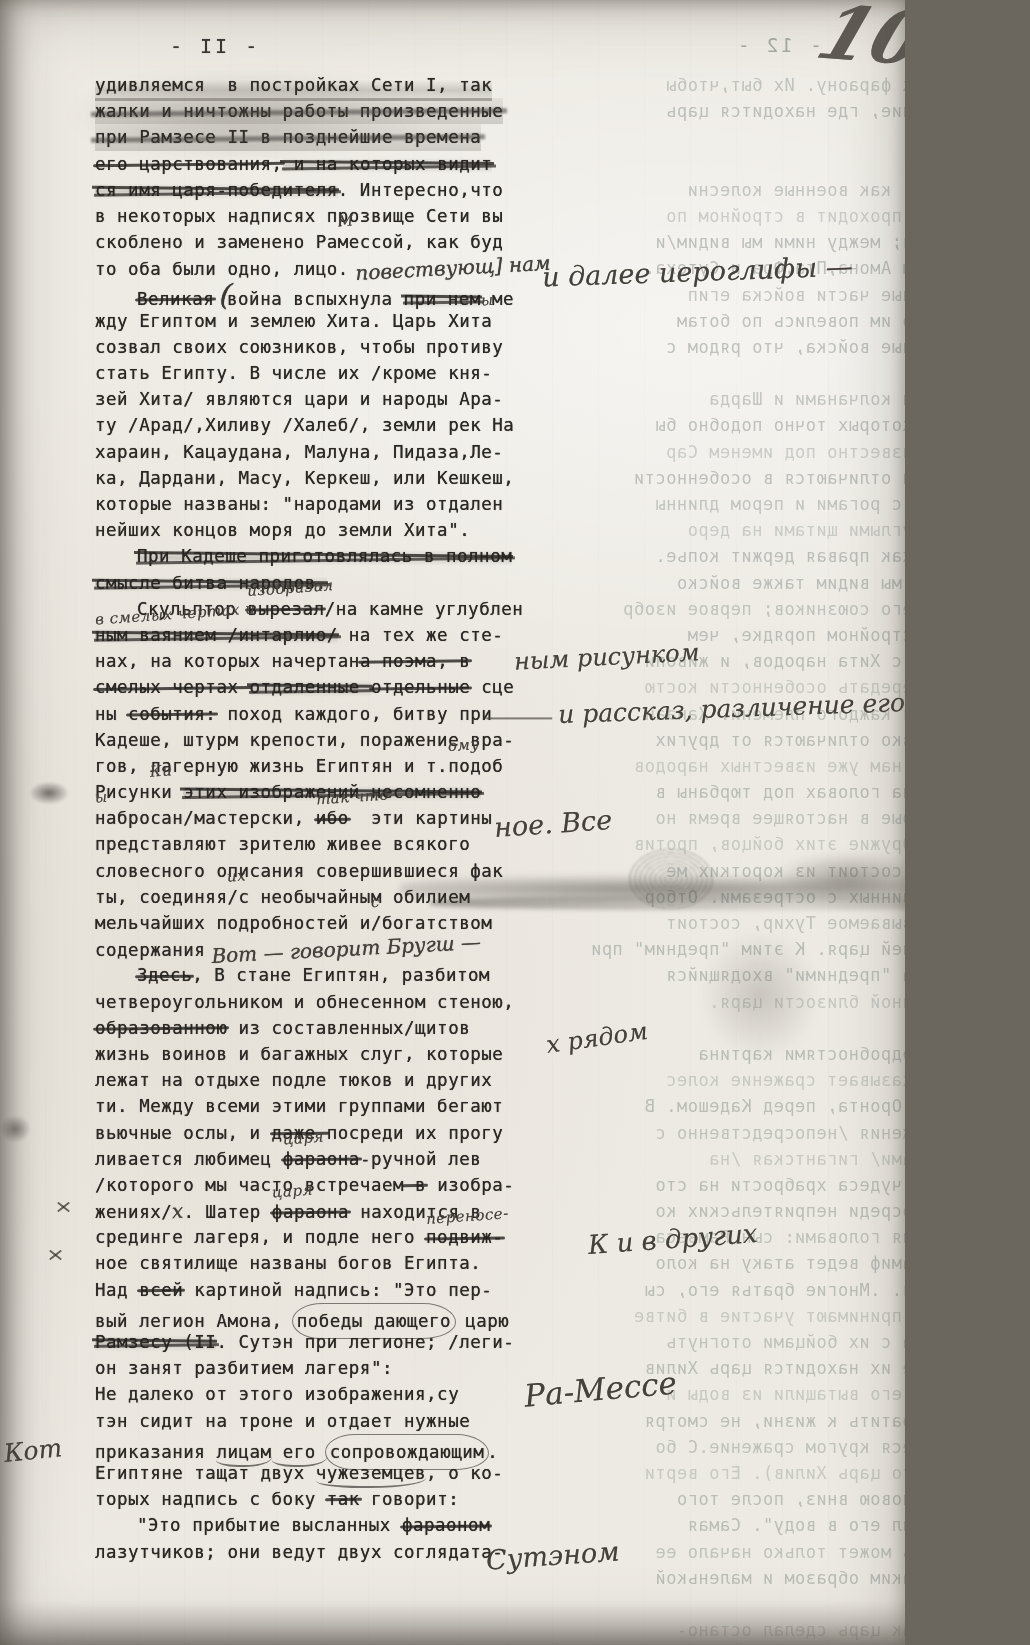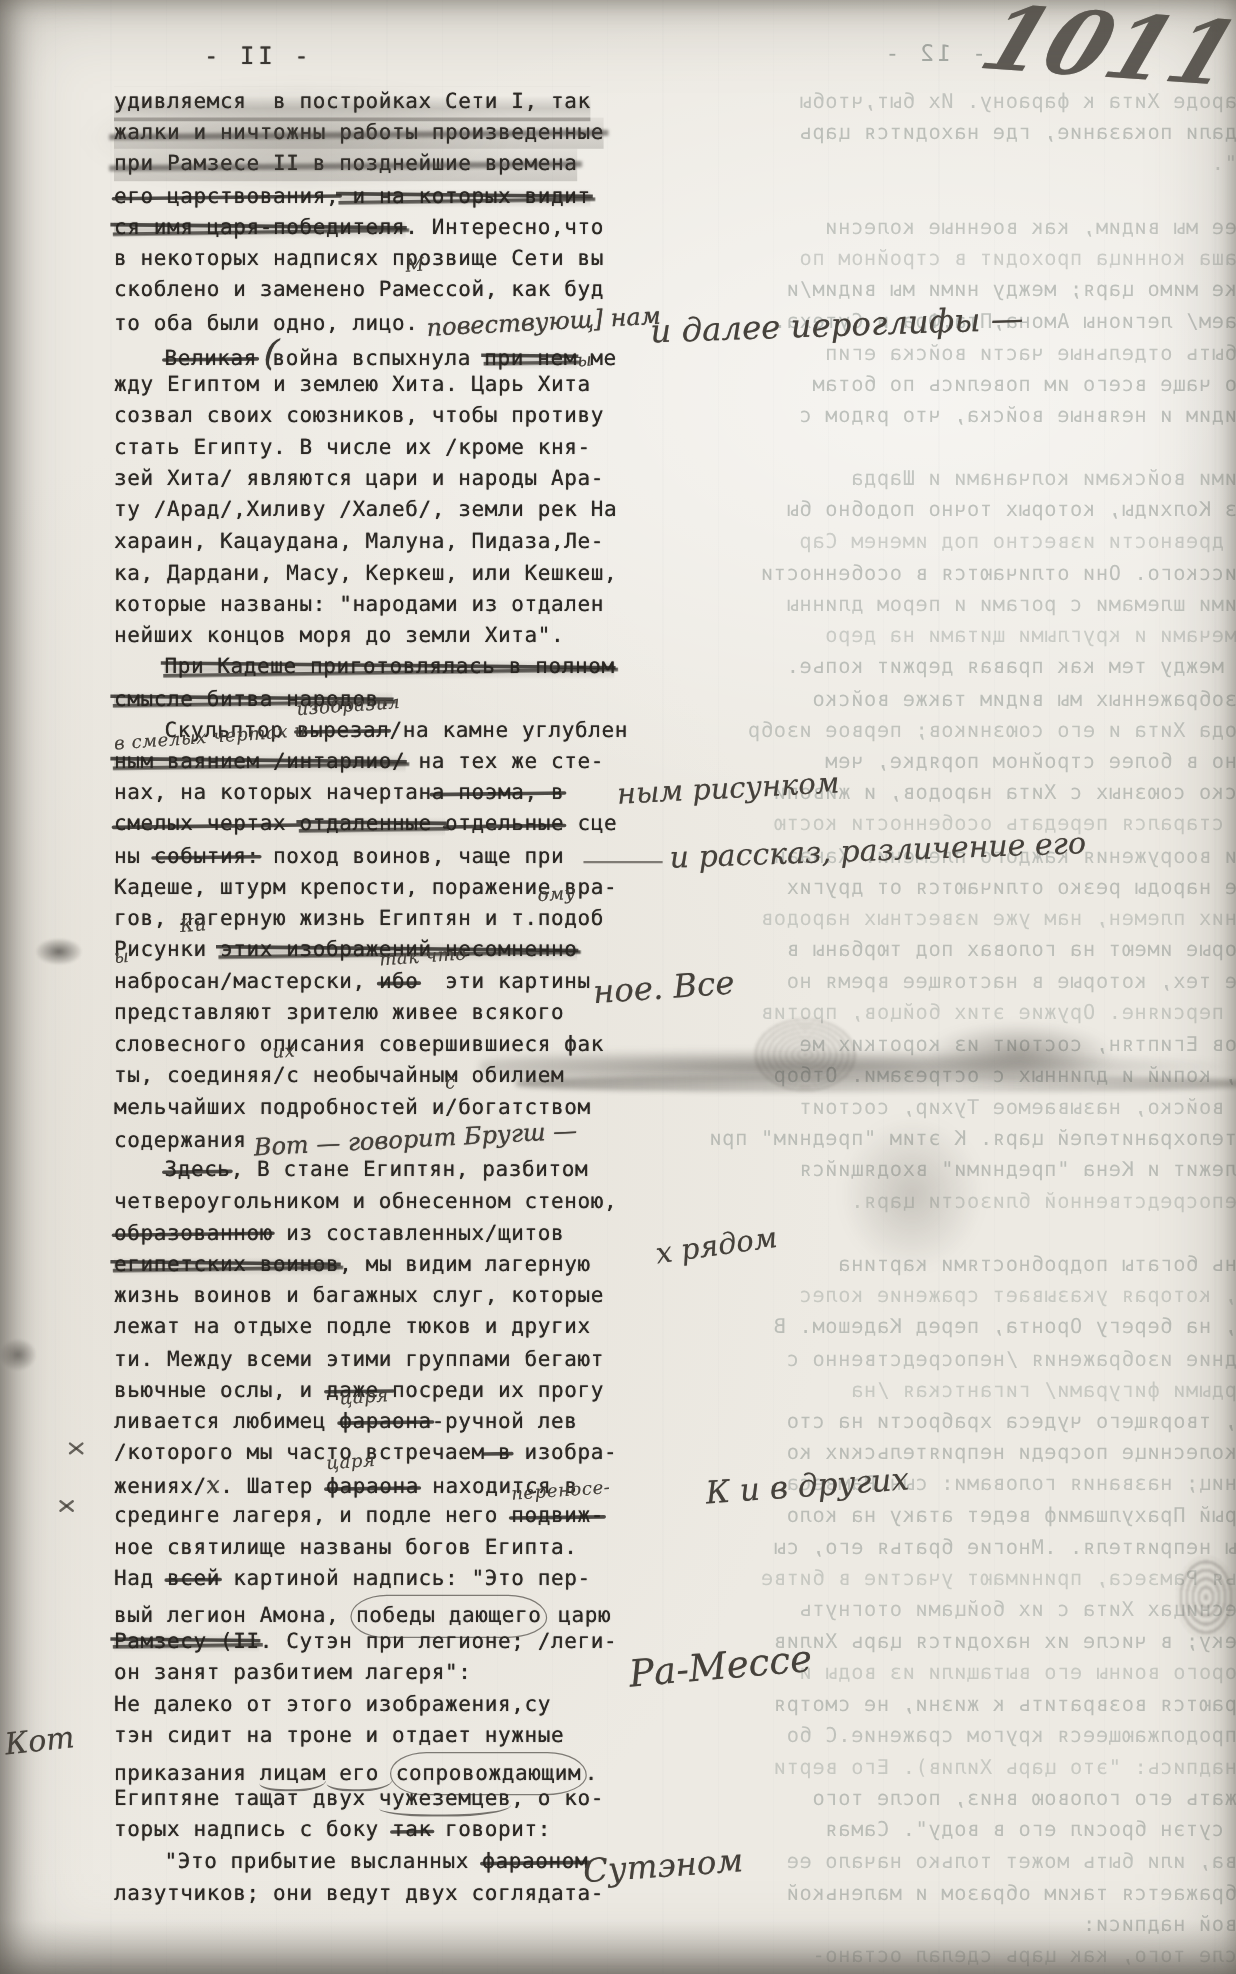--- a/index.html
+++ b/index.html
@@ -1,18 +1,18 @@
 <!DOCTYPE html>
 <html><head>
 <meta charset="utf-8">
 <title>Scanned typescript page</title>
 <style>
   html,body{margin:0;padding:0;background:#6b675f;}
   .paper{
-    position:relative;width:1030px;height:1645px;overflow:hidden;
+    position:relative;width:905px;height:1645px;overflow:hidden;
     background:
       radial-gradient(ellipse 900px 500px at 75% 20%, rgba(255,255,255,.5), rgba(255,255,255,0) 70%),
       radial-gradient(ellipse 700px 900px at 20% 60%, rgba(214,208,196,.35), rgba(214,208,196,0) 70%),
       #edeae3;
     font-family:"DejaVu Sans Mono", monospace;
   }
   .paper::before{content:"";position:absolute;inset:0;pointer-events:none;z-index:40;
     box-shadow:
       inset 0 0 70px rgba(98,92,82,.38),
       inset 22px 0 26px -14px rgba(70,66,60,.55),
@@ -195,34 +195,33 @@
       <div class="tline"><span class="seg">хараин, Кацаудана, Малуна, Пидаза,Ле-</span></div>
       <div class="tline"><span class="seg">ка, Дардани, Масу, Керкеш, или Кешкеш,</span></div>
       <div class="tline"><span class="seg">которые названы: "народами из отдален</span></div>
       <div class="tline"><span class="seg">нейших концов моря до земли Хита".</span></div>
       <div class="tline ind"><span class="seg s2">При Кадеше приготовлялась в полном</span></div>
       <div class="tline"><span class="seg s2">смысле битва народов.</span></div>
       <div class="tline ind"><span class="seg">Скульптор </span><span class="seg s1">вырезал<span class="hw">изобразил</span></span><span class="seg">/на камне углублен</span></div>
       <div class="tline"><span class="seg s2">ным ваянием /интарлио/<span class="hw">в смелых чертах и</span></span><span class="seg"> на тех же сте-</span></div>
       <div class="tline"><span class="seg">нах, на которых начертан</span><span class="seg s1">а поэма, в</span></div>
       <div class="tline"><span class="seg s1">смелых чертах </span><span class="seg s2">отдаленные </span><span class="seg s1">отдельные</span><span class="seg"> сце</span></div>
-      <div class="tline"><span class="seg">ны </span><span class="seg s1">события:</span><span class="seg"> поход воинов, чаще при</span></div>
+      <div class="tline"><span class="seg">ны </span><span class="seg s1">события:</span><span class="seg"> поход каждого, битву при</span></div>
       <div class="tline"><span class="seg">Кадеше, штурм крепости, поражение вра-</span></div>
       <div class="tline"><span class="seg">гов, лагерную жизнь Египтян и т.</span><span class="seg">подоб<span class="hw">ому</span></span></div>
       <div class="tline"><span class="seg">Рисун</span><span class="seg">ки <span class="hw">Ки</span></span><span class="seg s2">этих изображений несомненно</span></div>
       <div class="tline"><span class="seg">набросан<span class="hw">ы</span></span><span class="seg">/мастерски, </span><span class="seg s1">ибо<span class="hw">так что</span></span><span class="seg">  эти картины</span></div>
       <div class="tline"><span class="seg">представляют зрителю живее всякого</span></div>
       <div class="tline"><span class="seg">словесного описания совершившиеся фак</span></div>
       <div class="tline"><span class="seg">ты, соединяя</span><span class="seg">/с необычайным обилием<span class="hw">их</span></span></div>
       <div class="tline"><span class="seg">мельчайших подробностей и</span><span class="seg">/богатством<span class="hw">с</span></span></div>
       <div class="tline"><span class="seg">содержания</span><span class="seg hwi"> Вот — говорит Бругш —</span></div>
       <div class="tline ind"><span class="seg s1">Здесь</span><span class="seg">, В стане Египтян, разбитом</span></div>
       <div class="tline"><span class="seg">четвероугольником и обнесенном стеною,</span></div>
       <div class="tline"><span class="seg s1">образованною</span><span class="seg"> из составленных/щитов</span></div>
-      <div class="tline"><span class="seg s2">египетских воинов</span><span class="seg">, мы видим лагерную</span></div>
       <div class="tline"><span class="seg">жизнь воинов и багажных слуг, которые</span></div>
       <div class="tline"><span class="seg">лежат на отдыхе подле тюков и других</span></div>
       <div class="tline"><span class="seg">ти. Между всеми этими группами бегают</span></div>
       <div class="tline"><span class="seg">вьючные ослы, и </span><span class="seg s1">даже </span><span class="seg">посреди их прогу</span></div>
       <div class="tline"><span class="seg">ливается любимец </span><span class="seg s1">фараона<span class="hw">царя</span></span><span class="seg">-ручной лев</span></div>
       <div class="tline"><span class="seg">/которого мы часто встречаем</span><span class="seg s1"> в</span><span class="seg"> изобра-</span></div>
       <div class="tline"><span class="seg">жениях/</span><span class="seg hwi">х</span><span class="seg">. Шатер </span><span class="seg s1">фараона<span class="hw">царя</span></span><span class="seg"> находится в</span></div>
       <div class="tline"><span class="seg">срединге лагеря, и подле него </span><span class="seg s1">подвиж-<span class="hw">переносе-</span></span></div>
       <div class="tline"><span class="seg">ное святилище названы богов Египта.</span></div>
       <div class="tline"><span class="seg">Над </span><span class="seg s1">всей</span><span class="seg"> картиной надпись: "Это пер-</span></div>

